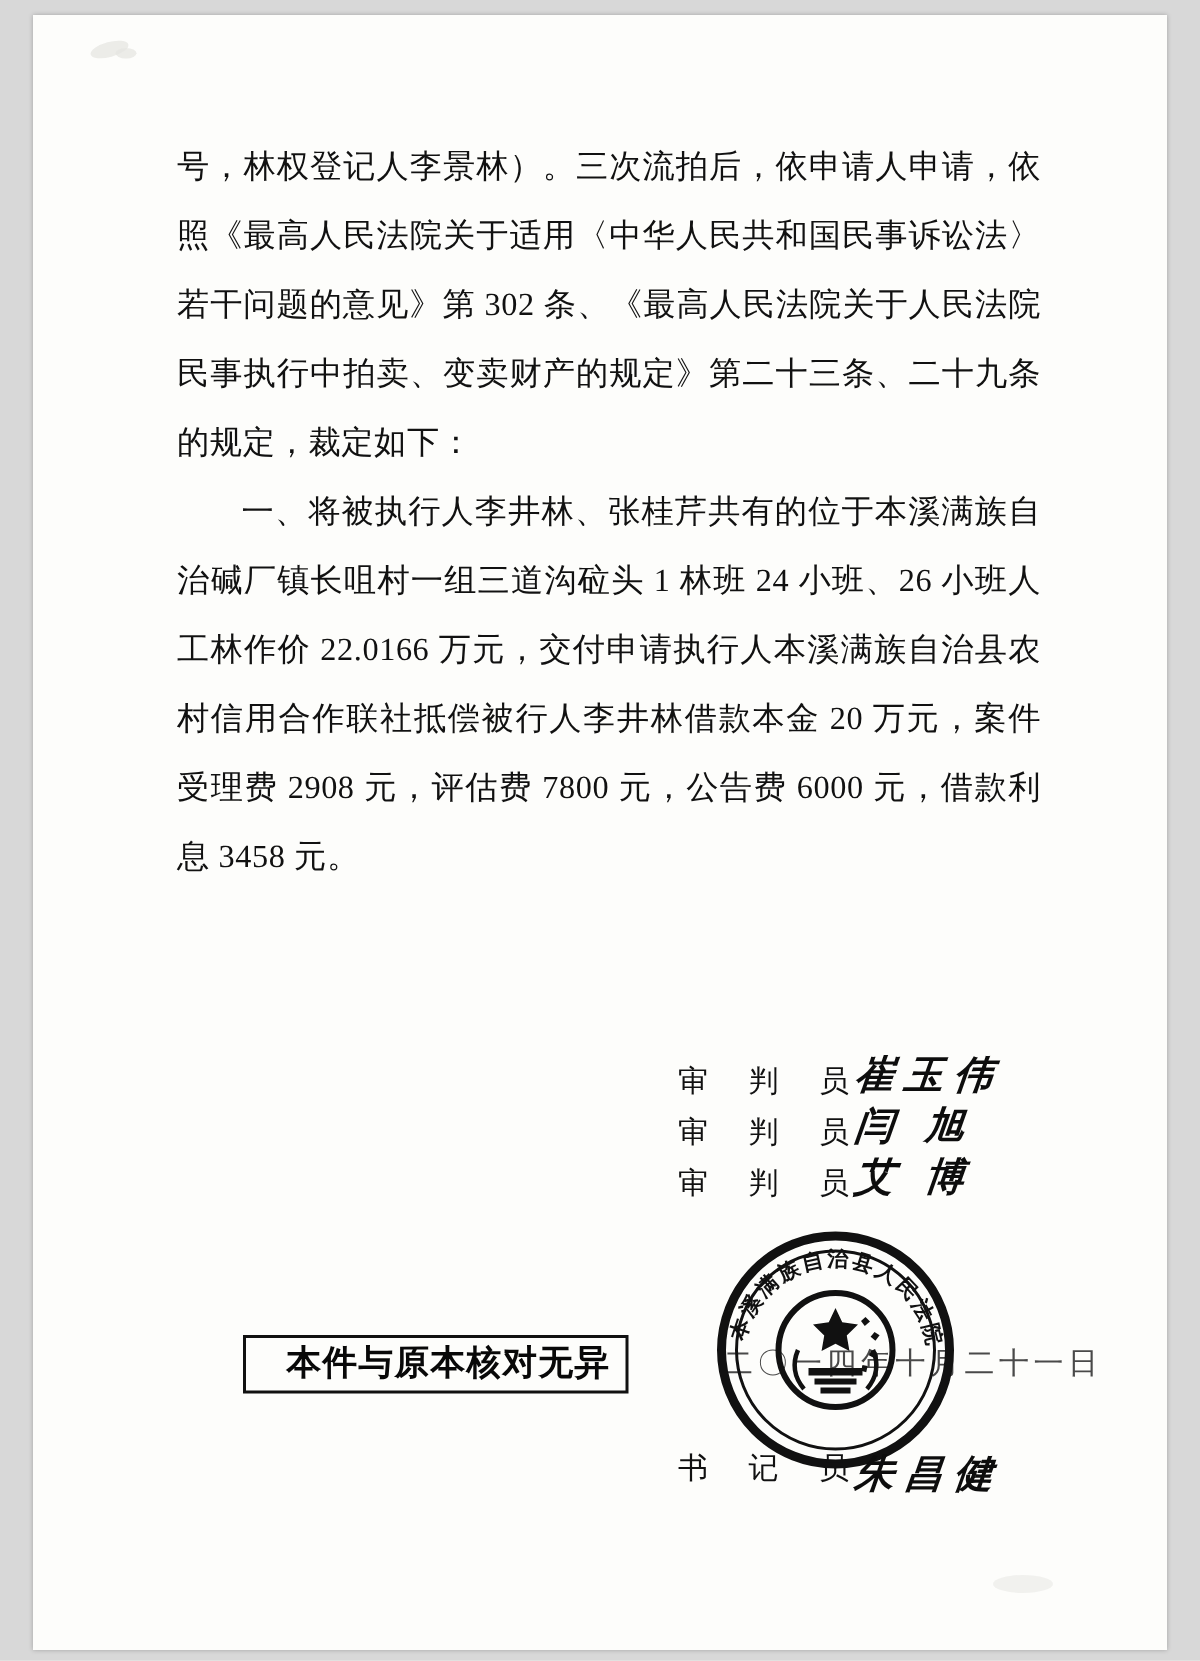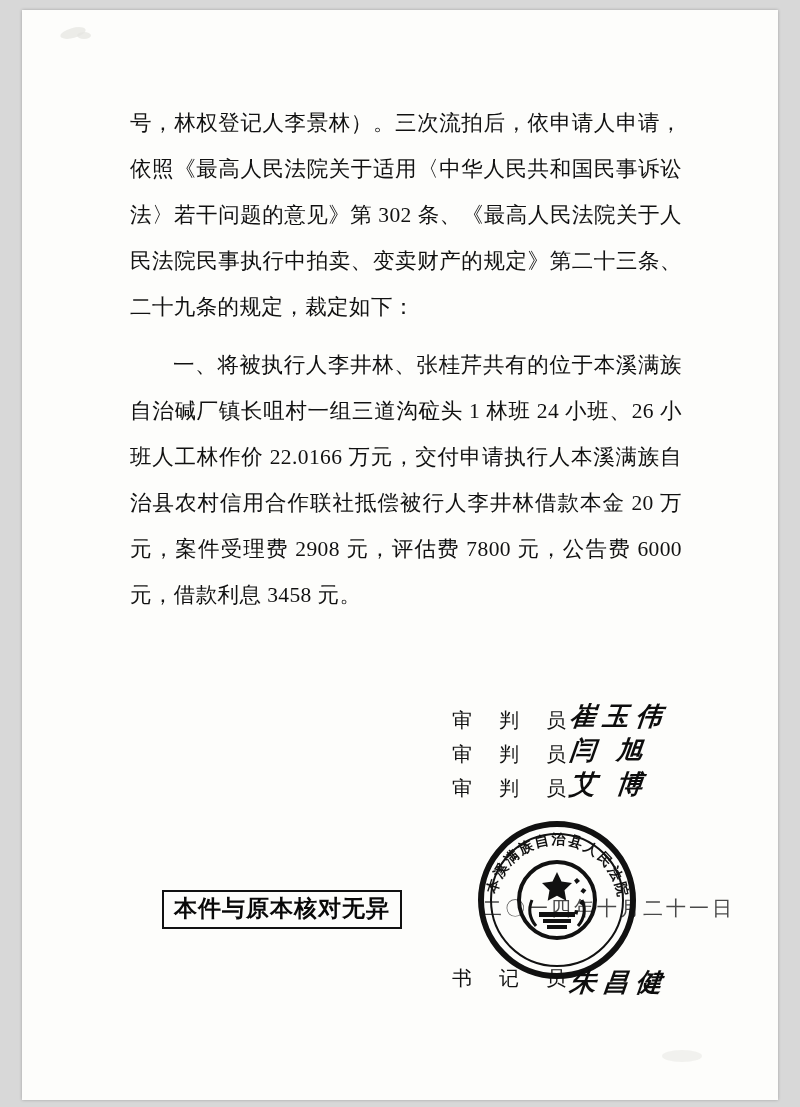--- a/index.html
+++ b/index.html
@@ -44,21 +44,21 @@
     width: 576px;
   }
 
   .para {
     font-size: 21.5px;
     line-height: 46px;
     color: #111;
     text-align: justify;
     text-justify: inter-ideograph;
     letter-spacing: 0.4px;
-    margin: 12px;
+    margin: 0;
     white-space: pre-wrap;
   }
   .para.indent { text-indent: 2em; }
 
   
   .sign-block {
     position: absolute;
     left: 430px;
     top: 690px;
     width: 280px;
@@ -117,20 +117,21 @@
     padding: 4px 10px 6px 10px;
     font-size: 23px;
     font-weight: bold;
     letter-spacing: 1px;
     color: #080808;
     background: transparent;
     line-height: 1.1;
   }
   .stamp-box .inner {
     border-bottom: 0;
+    margin-left: 17px;
   }
 
   
   .seal {
     position: absolute;
     left: 455px;
     top: 810px;
     width: 160px;
     height: 160px;
   }

